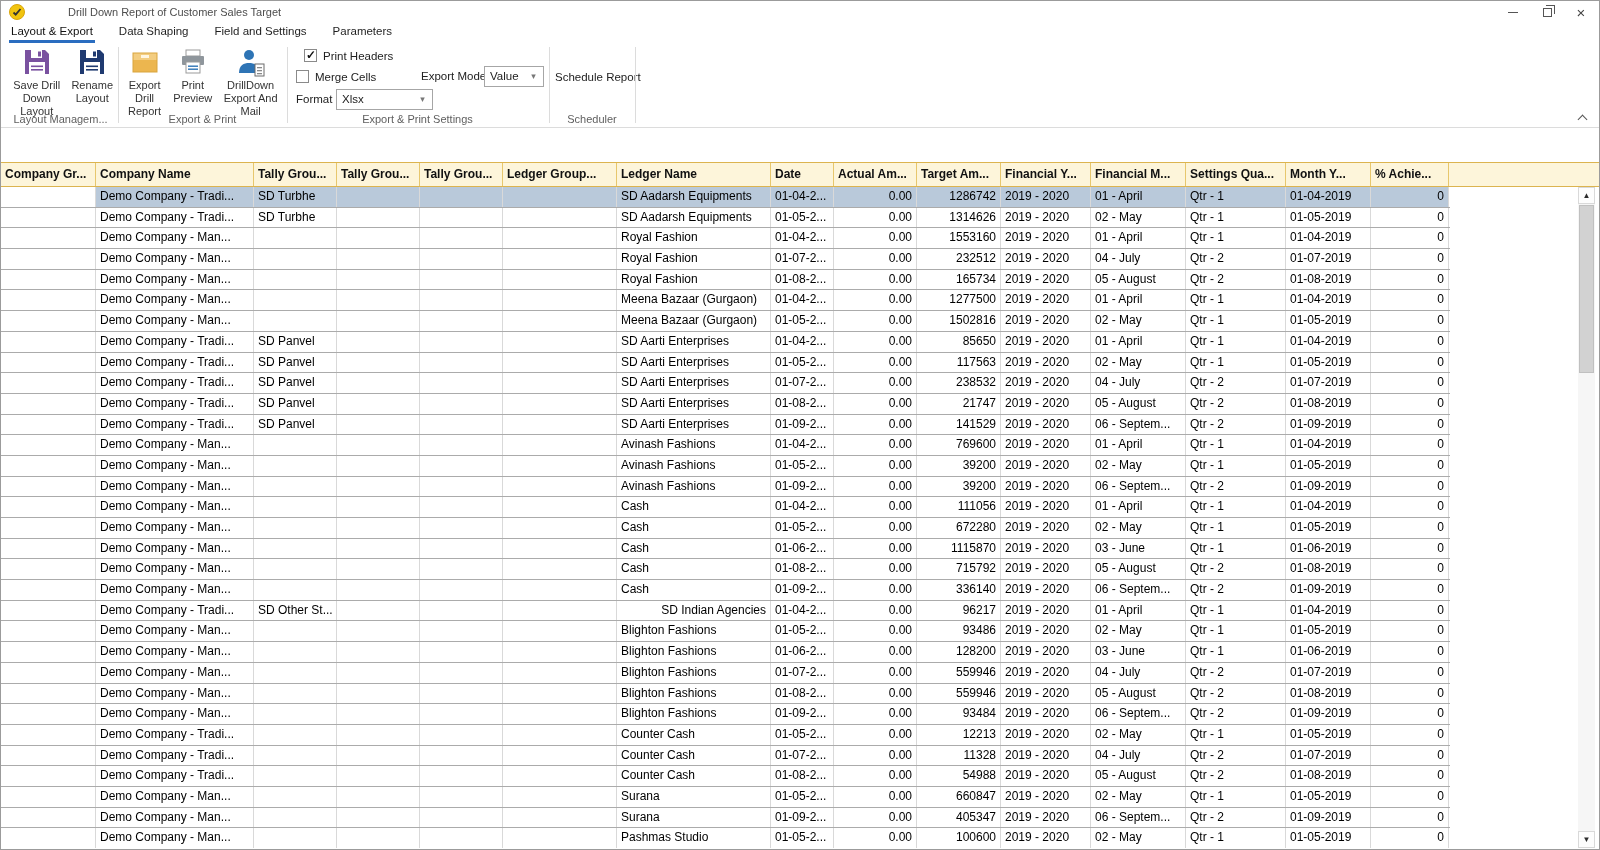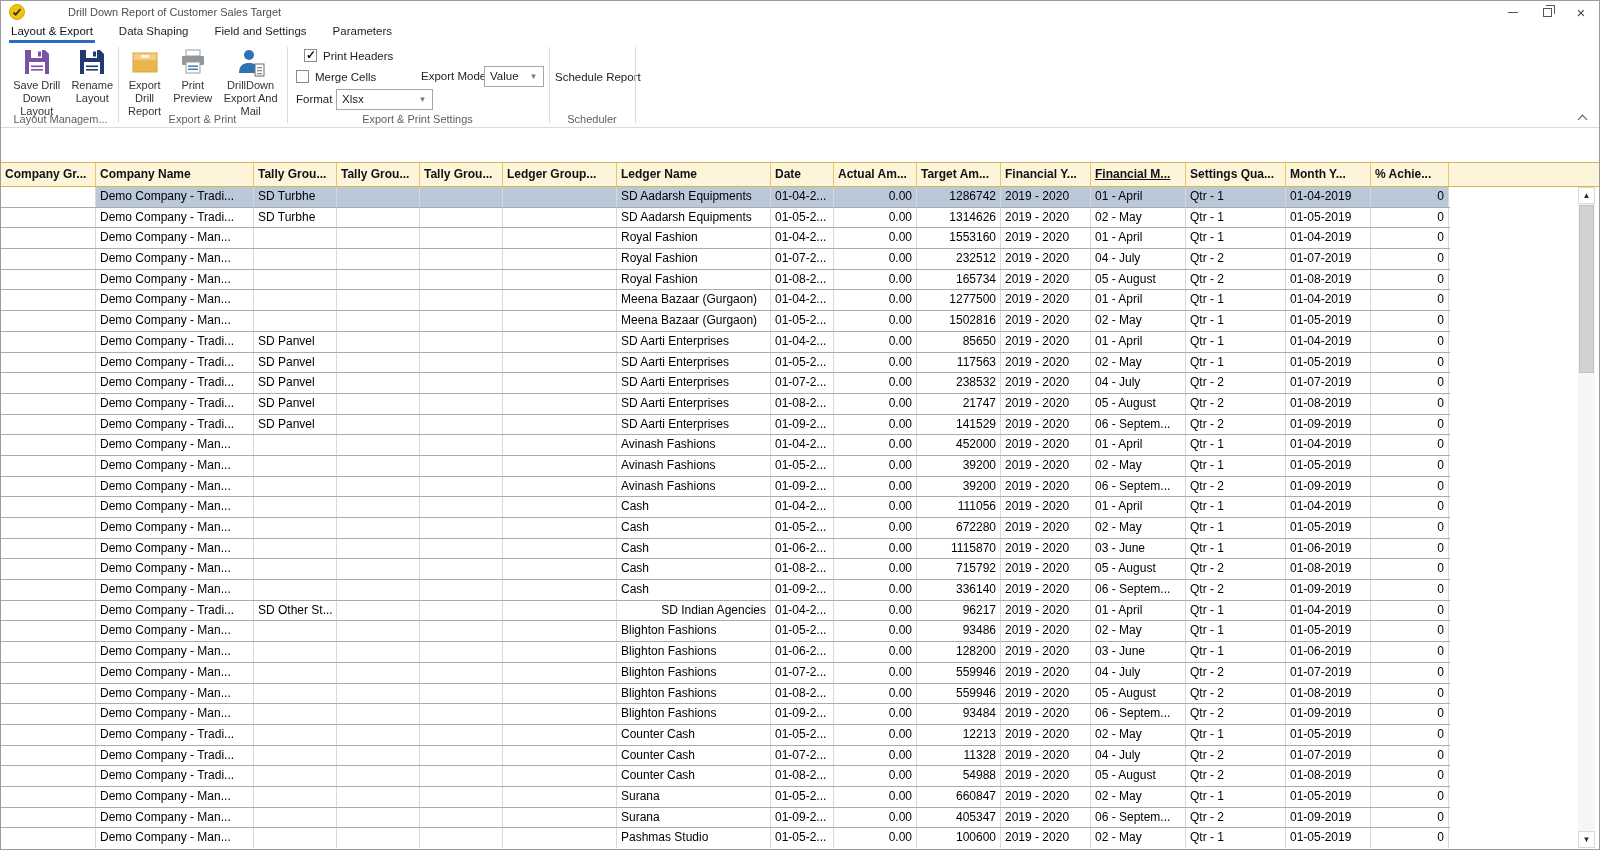--- a/index.html
+++ b/index.html
@@ -219,21 +219,21 @@
         <div class="hcell" style="width: 158px;">Company Name</div>
         <div class="hcell" style="width: 83px;">Tally Grou...</div>
         <div class="hcell" style="width: 83px;">Tally Grou...</div>
         <div class="hcell" style="width: 83px;">Tally Grou...</div>
         <div class="hcell" style="width: 114px;">Ledger Group...</div>
         <div class="hcell" style="width: 154px;">Ledger Name</div>
         <div class="hcell" style="width: 63px;">Date</div>
         <div class="hcell" style="width: 83px;">Actual Am...</div>
         <div class="hcell" style="width: 84px;">Target Am...</div>
         <div class="hcell" style="width: 90px;">Financial Y...</div>
-        <div class="hcell" style="width: 95px; text-decoration: underline;">Financial M...</div>
+        <div class="hcell" style="width: 95px;">Financial M...</div>
         <div class="hcell" style="width: 100px;">Settings Qua...</div>
         <div class="hcell" style="width: 85px;">Month Y...</div>
         <div class="hcell" style="width: 78px;">% Achie...</div>
         <div class="hcell hfiller"></div>
       </div>
     <div class="grid-rows" id="grid-rows">
         <div class="grow selected">
           <div class="gcell" style="width: 95px;"></div>
           <div class="gcell" style="width: 158px;">Demo Company - Tradi...</div>
           <div class="gcell" style="width: 83px;">SD Turbhe</div>
@@ -440,21 +440,21 @@
         <div class="grow">
           <div class="gcell" style="width: 95px;"></div>
           <div class="gcell" style="width: 158px;">Demo Company - Man...</div>
           <div class="gcell" style="width: 83px;"></div>
           <div class="gcell" style="width: 83px;"></div>
           <div class="gcell" style="width: 83px;"></div>
           <div class="gcell" style="width: 114px;"></div>
           <div class="gcell" style="width: 154px;">Avinash Fashions</div>
           <div class="gcell" style="width: 63px;">01-04-2...</div>
           <div class="gcell num" style="width: 83px;">0.00</div>
-          <div class="gcell num" style="width: 84px;">452000</div>
+          <div class="gcell num" style="width: 84px;">769600</div>
           <div class="gcell" style="width: 90px;">2019 - 2020</div>
           <div class="gcell" style="width: 95px;">01 - April</div>
           <div class="gcell" style="width: 100px;">Qtr - 1</div>
           <div class="gcell" style="width: 85px;">01-04-2019</div>
           <div class="gcell num" style="width: 78px;">0</div>
         </div>
         <div class="grow">
           <div class="gcell" style="width: 95px;"></div>
           <div class="gcell" style="width: 158px;">Demo Company - Man...</div>
           <div class="gcell" style="width: 83px;"></div>

